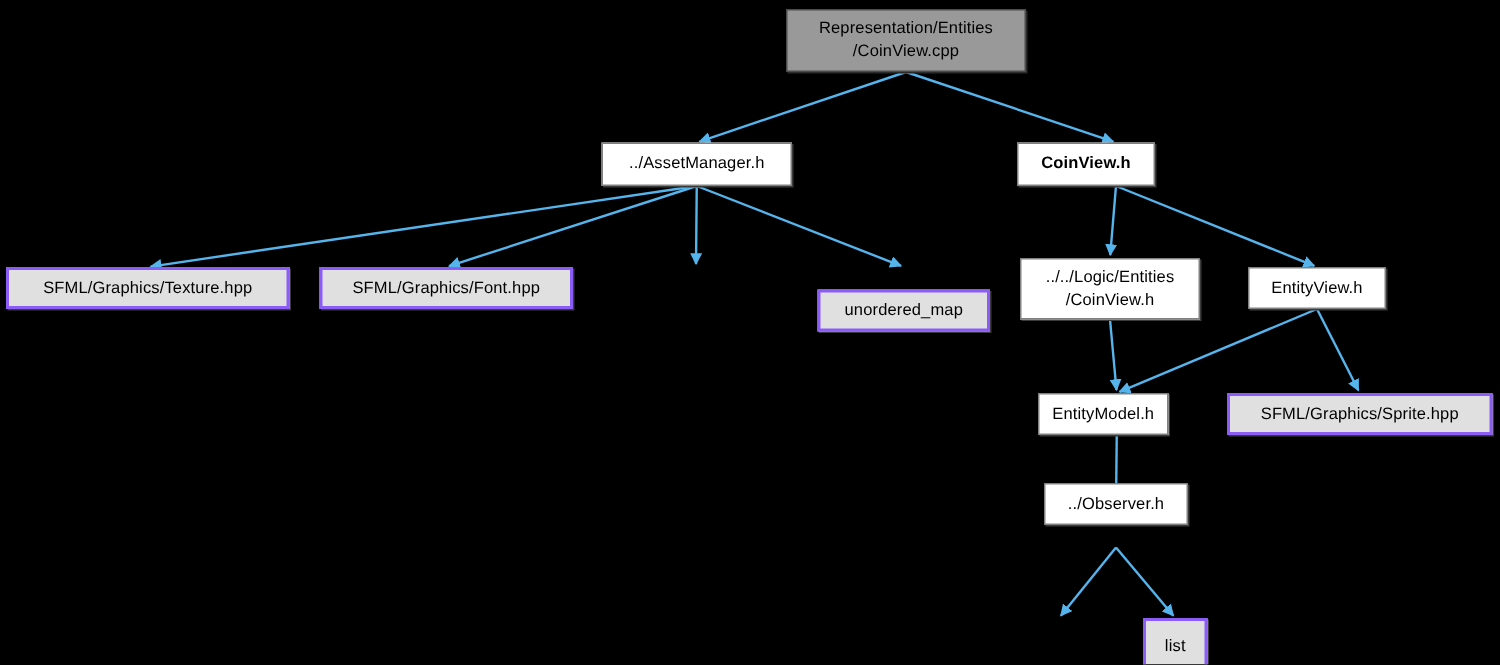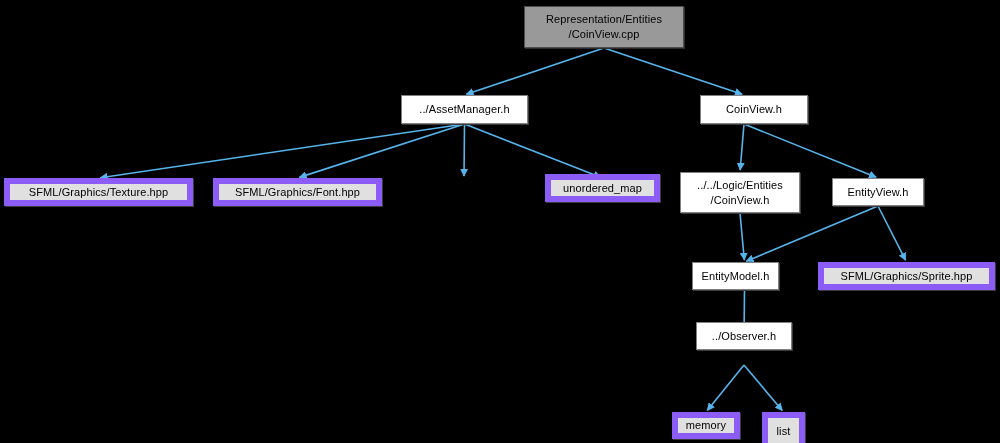--- a/index.html
+++ b/index.html
@@ -41,21 +41,21 @@
     border: 1px solid #4d4d4d;
     box-shadow: 1px 1px 0 0 #2b2b2b;
   }
   .node-white {
     background: #ffffff;
     border: 1px solid #808080;
     box-shadow: 1px 1px 0 0 #3a3a3a;
   }
   .node-leaf {
     background: #e0e0e0;
-    border: 6px solid #8b5cf6;
+    border: 2px solid #8b5cf6;
     box-shadow: 1px 1px 0 0 #3a3a3a;
   }
 </style>
 </head>
 <body>
 
 <div id="graph">
   <svg id="edges" viewBox="0 0 1000 443" width="1000" height="443">
       <defs>
         <marker id="arrow" viewBox="0 0 10 10" refX="9" refY="5" markerWidth="5" markerHeight="5" orient="auto-start-reverse">
@@ -73,25 +73,24 @@
       <line x1="740" y1="213" x2="744.3170962151086" y2="260.0083810089597" stroke="#56b4ec" stroke-width="1.6" marker-end="url(#arrow)"></line>
       <line x1="878" y1="206" x2="746.3443092868156" y2="261.22635715309605" stroke="#56b4ec" stroke-width="1.6" marker-end="url(#arrow)"></line>
       <line x1="878" y1="206" x2="905.592863725869" y2="260.21755679469" stroke="#56b4ec" stroke-width="1.6" marker-end="url(#arrow)"></line>
       <line x1="744.5" y1="290" x2="744.0212753918747" y2="335.00011316377635" stroke="#56b4ec" stroke-width="1.6" marker-end="url(#arrow)"></line>
       <line x1="744" y1="365" x2="707.257444298884" y2="410.44473994611707" stroke="#56b4ec" stroke-width="1.6" marker-end="url(#arrow)"></line>
       <line x1="744" y1="365" x2="782.2132338742363" y2="410.46891119212927" stroke="#56b4ec" stroke-width="1.6" marker-end="url(#arrow)"></line>
     </svg>
 <div class="node node-root" style="left: 524px; top: 6px; width: 160px; height: 42px;">Representation/Entities
 /CoinView.cpp</div>
     <div class="node node-white" style="left: 401px; top: 95px; width: 127px; height: 29px; text-align: center;">../AssetManager.h</div>
-    <div class="node node-white" style="left: 700px; top: 95px; width: 108px; height: 29px;">CoinView.h</div>
+    <div class="node node-white" style="left: 678px; top: 95px; width: 92px; height: 29px; font-weight: bold;">CoinView.h</div>
     <div class="node node-leaf" style="left: 4px; top: 178px; width: 189px; height: 28px;">SFML/Graphics/Texture.hpp</div>
     <div class="node node-leaf" style="left: 213px; top: 178px; width: 169px; height: 28px;">SFML/Graphics/Font.hpp</div>
-    <div class="node node-leaf" style="left: 545px; top: 174px; width: 115px; height: 28px;">unordered_map</div>
+    <div class="node node-leaf" style="left: 545px; top: 193px; width: 115px; height: 28px;">unordered_map</div>
     <div class="node node-white" style="left: 680px; top: 172px; width: 120px; height: 41px;">../../Logic/Entities
 /CoinView.h</div>
     <div class="node node-white" style="left: 832px; top: 178px; width: 92px; height: 28px;">EntityView.h</div>
     <div class="node node-white" style="left: 692px; top: 262px; width: 87px; height: 28px;">EntityModel.h</div>
     <div class="node node-leaf" style="left: 818px; top: 262px; width: 177px; height: 28px;">SFML/Graphics/Sprite.hpp</div>
     <div class="node node-white" style="left: 696px; top: 322px; width: 96px; height: 28px;">../Observer.h</div>
-    <div class="node node-leaf" style="left: 672px; top: 412px; width: 68px; height: 27px;">memory</div>
     <div class="node node-leaf" style="left: 762px; top: 412px; width: 43px; height: 39px;">list</div>
   </div>
 
 </body></html>

